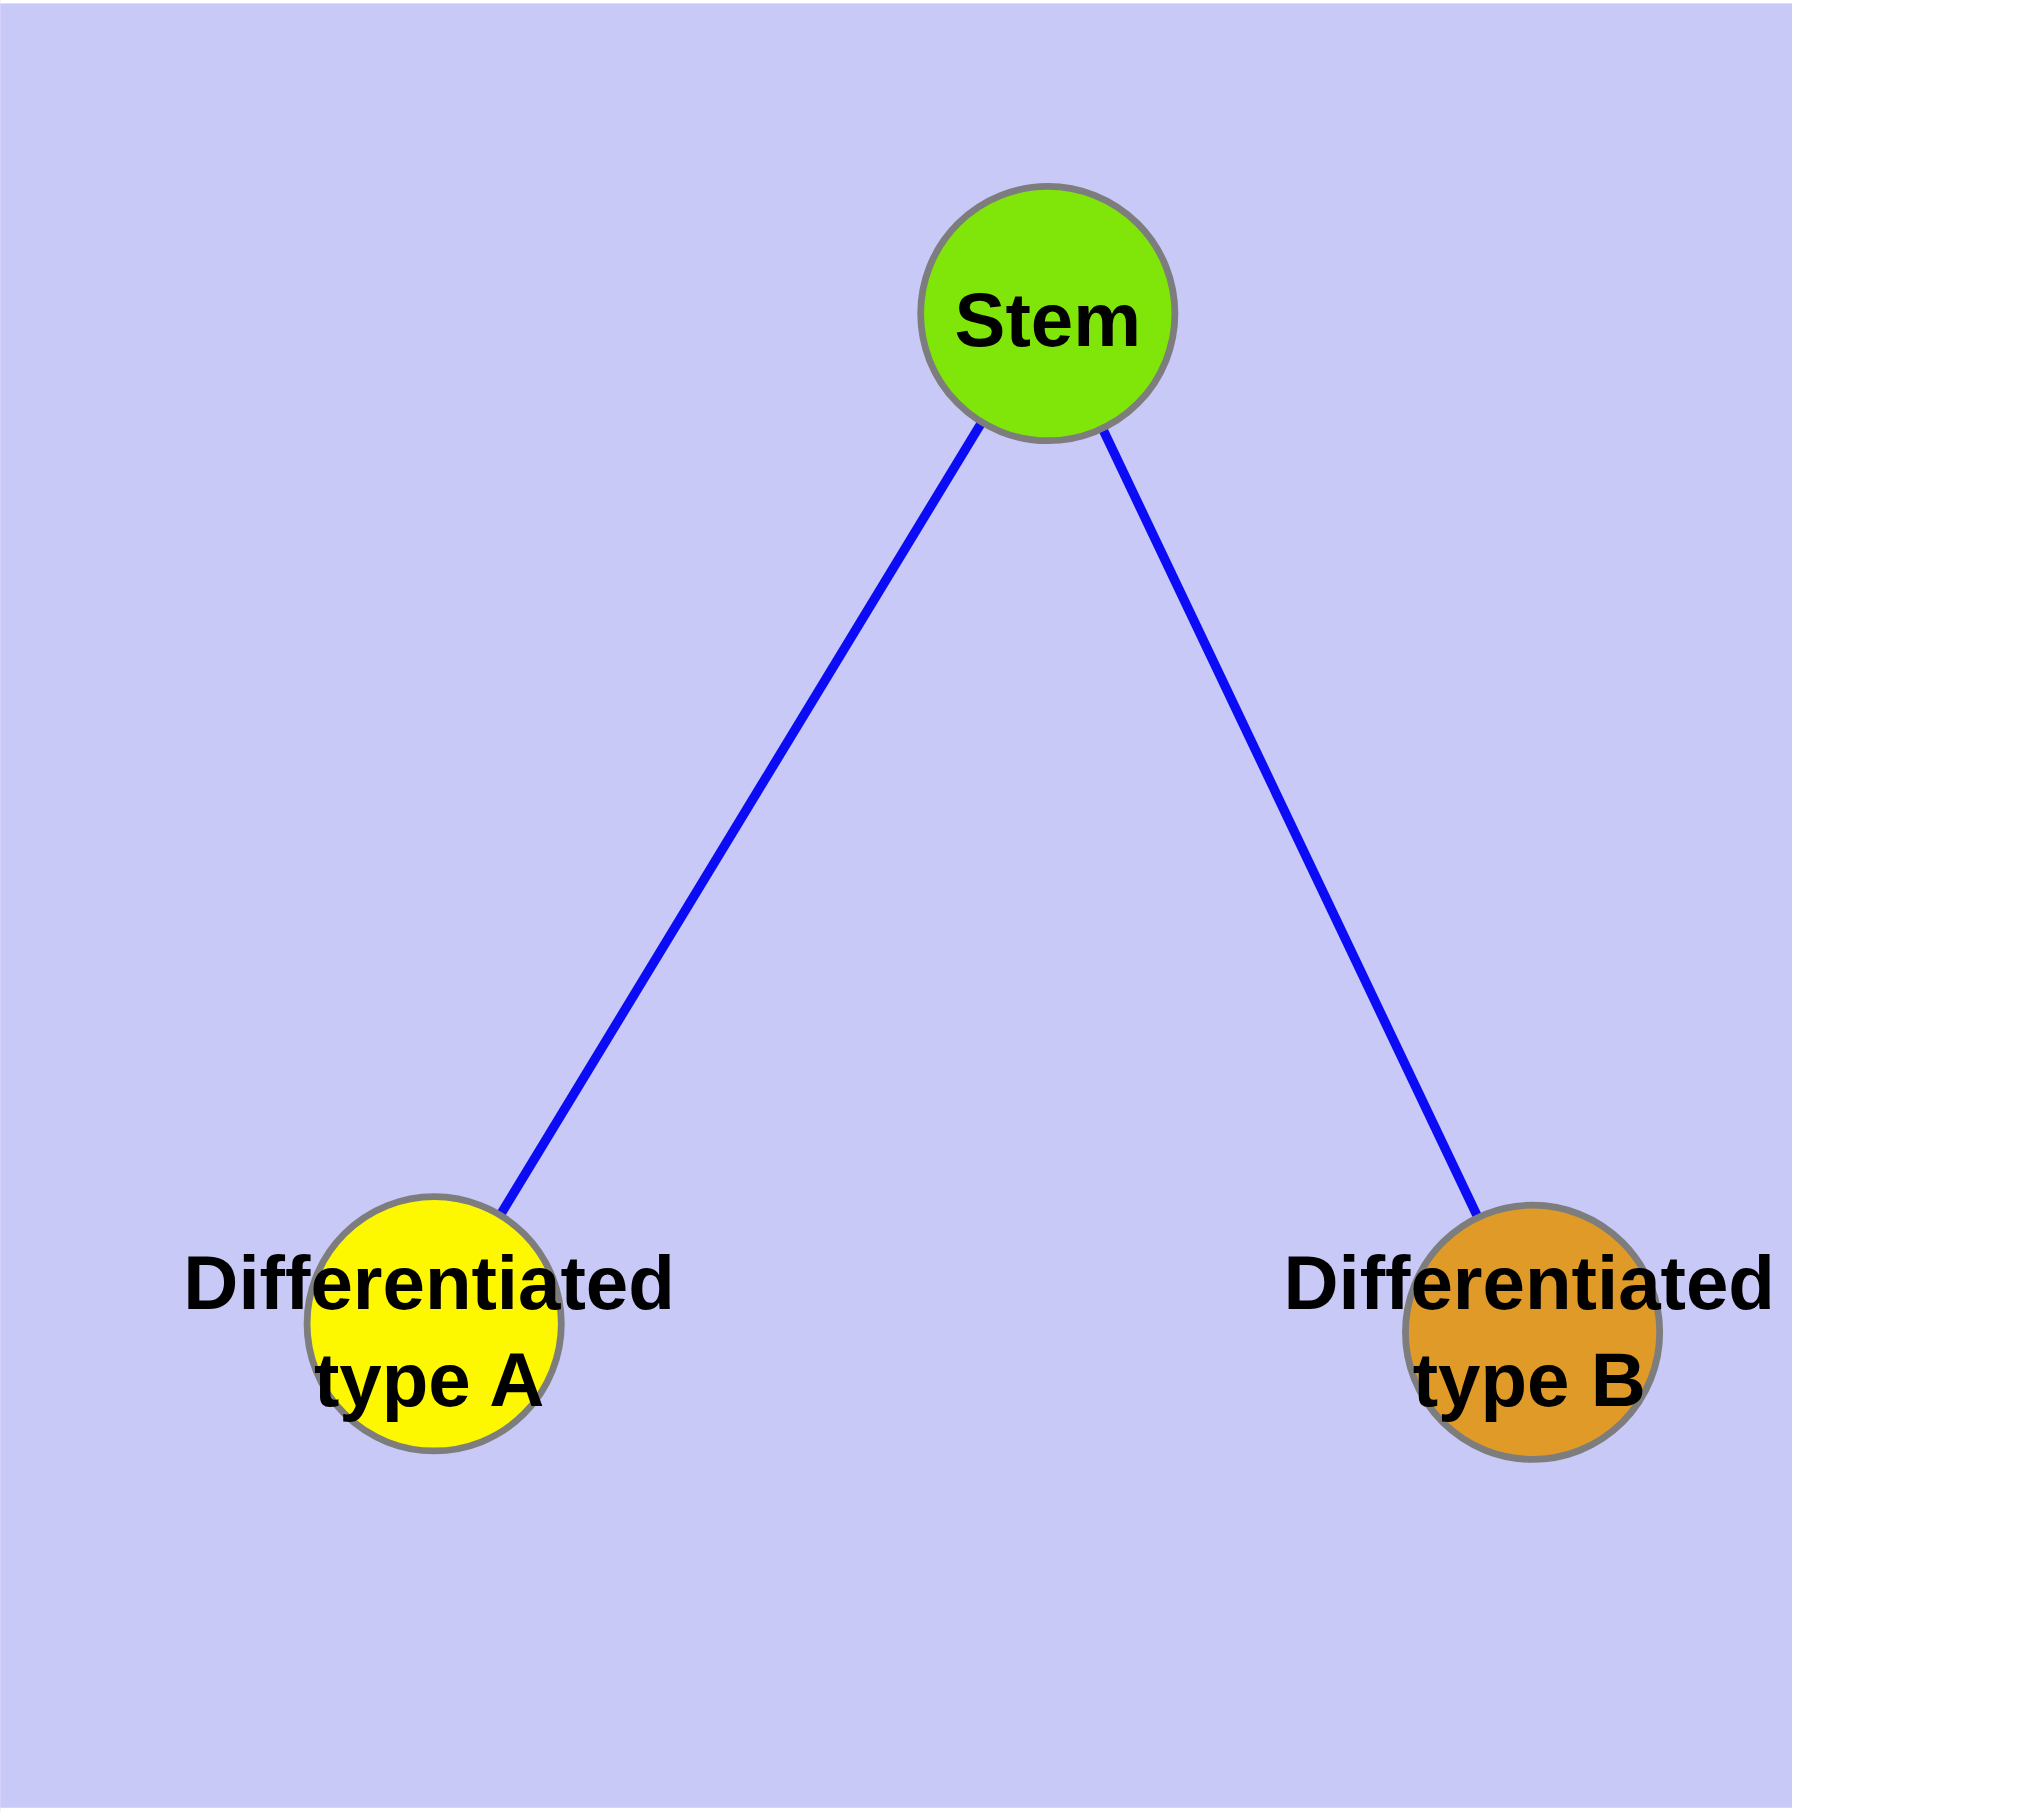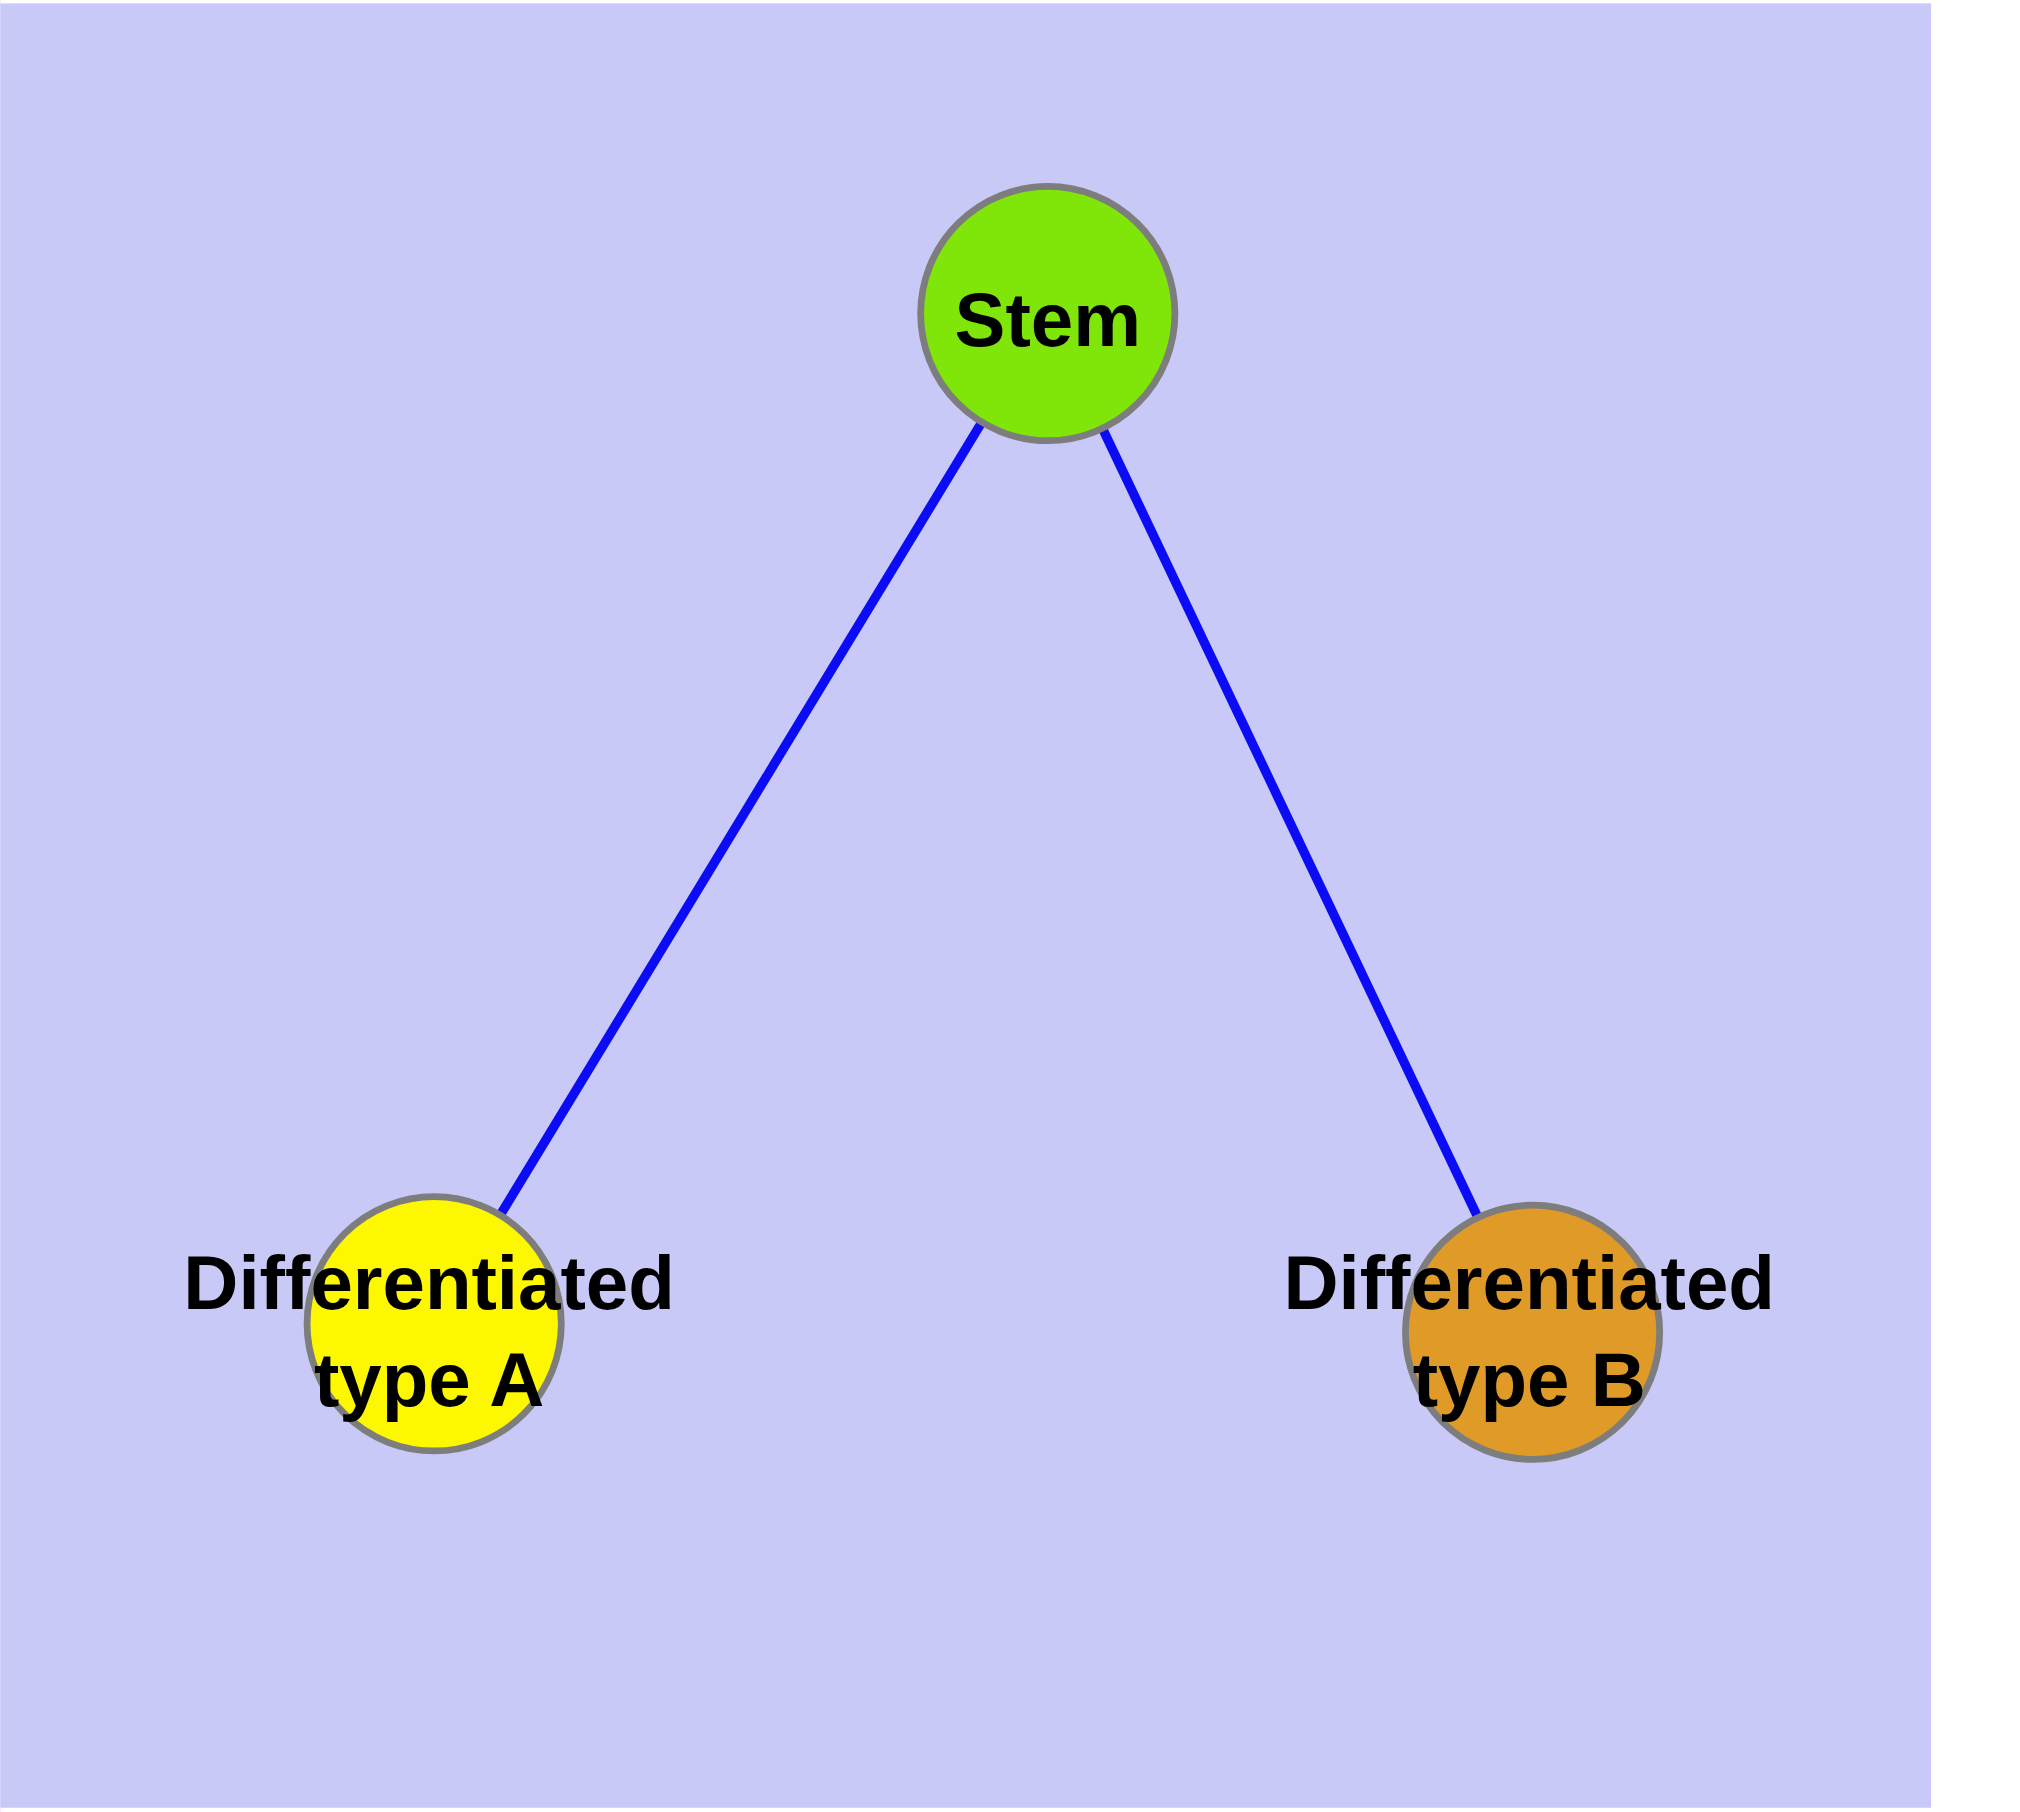--- a/index.html
+++ b/index.html
@@ -1,19 +1,19 @@
 <!DOCTYPE html>
 <html style="font-size:13.6px"><head>
 <meta charset="utf-8">
 <style>
   html, body { margin: 0; padding: 0; }
   body { background: #ffffff; }
   .stage {
     position: relative;
-    width: 1931px;
+    width: 1792px;
     height: 1812px;
     background: #f0abfc;
     overflow: hidden;
   }
   svg { display: block; }
   .node-label {
     font-family: "Liberation Sans", sans-serif;
     font-weight: bold;
     font-size: 90px;
     text-anchor: middle;

